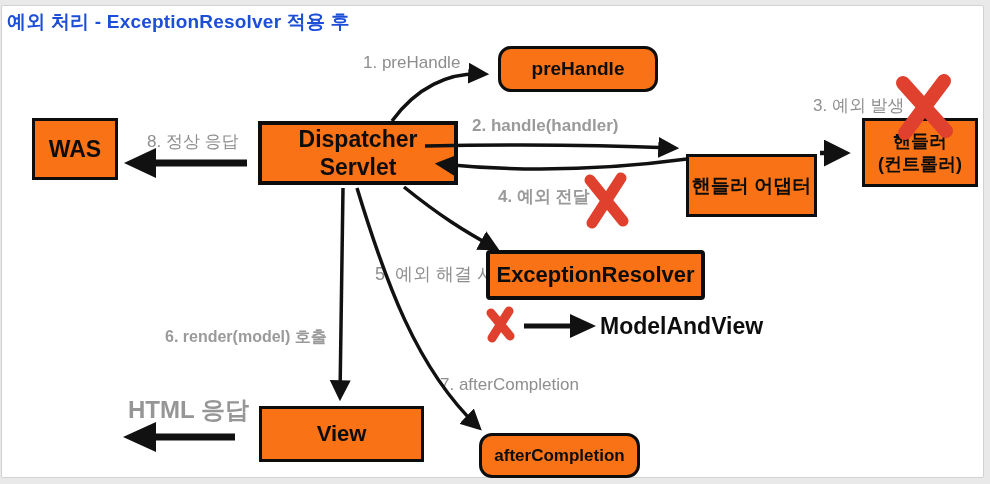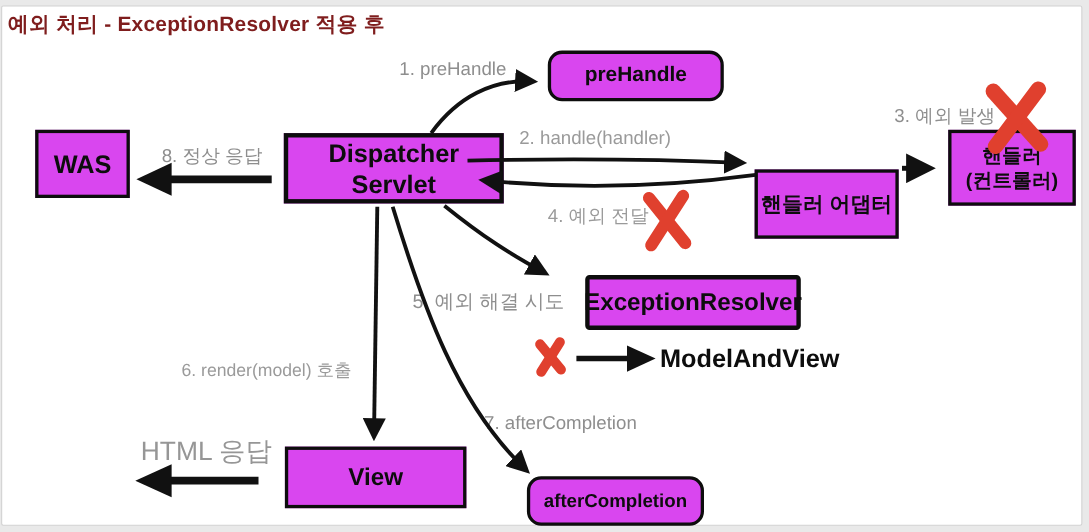--- a/index.html
+++ b/index.html
@@ -19,50 +19,50 @@
     width:981px;height:471px;
     background:#ffffff;
     border:1px solid #d2d2d2;
     border-radius:2px;
   }
   .title{
     position:absolute;
     left:7px;top:9px;
     font-size:19px;
     font-weight:bold;
-    color:#7f1d1d;
+    color:#1d4ed8;
     letter-spacing:0.2px;
     white-space:nowrap;
     text-align:center;
   }
   .box{
     position:absolute;
     display:flex;
     flex-direction:column;
     align-items:center;
     justify-content:center;
-    background:#d946ef;
+    background:#f97316;
     border:3px solid #0d0d0d;
     color:#0d0d0d;
     font-weight:bold;
     text-align:center;
     box-sizing:border-box;
     z-index:2;
     white-space:nowrap;
   }
   .rounded{border-radius:13px;}
   .lbl{
     position:absolute;
     color:#8e8e8e;
     font-size:17px;
     font-weight:normal;
     white-space:nowrap;
     z-index:1;
   }
-  .lbl.light{font-weight:400;color:#9a9a9a;}
+  .lbl.light{font-weight:700;color:#9a9a9a;}
   .free-text{
     position:absolute;
     color:#0d0d0d;
     font-weight:bold;
     white-space:nowrap;
     z-index:2;
   }
   #arrow-layer{
     position:absolute;
     left:0;top:0;width:990px;height:484px;
@@ -95,21 +95,21 @@
 
   <div class="box" style="left:686px;top:122px;width:131px;height:63px;font-size:19px;margin-top:32px;">
     <span>핸들러 어댑터</span>
   </div>
 
   <div class="box" style="left:862px;top:118px;width:116px;height:69px;font-size:18px;line-height:23px;">
     <span>핸들러</span>
     <span>(컨트롤러)</span>
   </div>
 
-  <div class="box rounded" style="left:532px;top:250px;width:196px;height:50px;font-size:22px;border-width:4px;border-radius:4px;">
+  <div class="box rounded" style="left:486px;top:250px;width:219px;height:50px;font-size:22px;border-width:4px;border-radius:4px;">
     <span>ExceptionResolver</span>
   </div>
 
   <div class="box" style="left:259px;top:406px;width:165px;height:56px;font-size:22px;">
     <span>View</span>
   </div>
 
   <div class="box rounded" style="left:479px;top:433px;width:161px;height:45px;font-size:17px;">
     <span>afterCompletion</span>
   </div>

